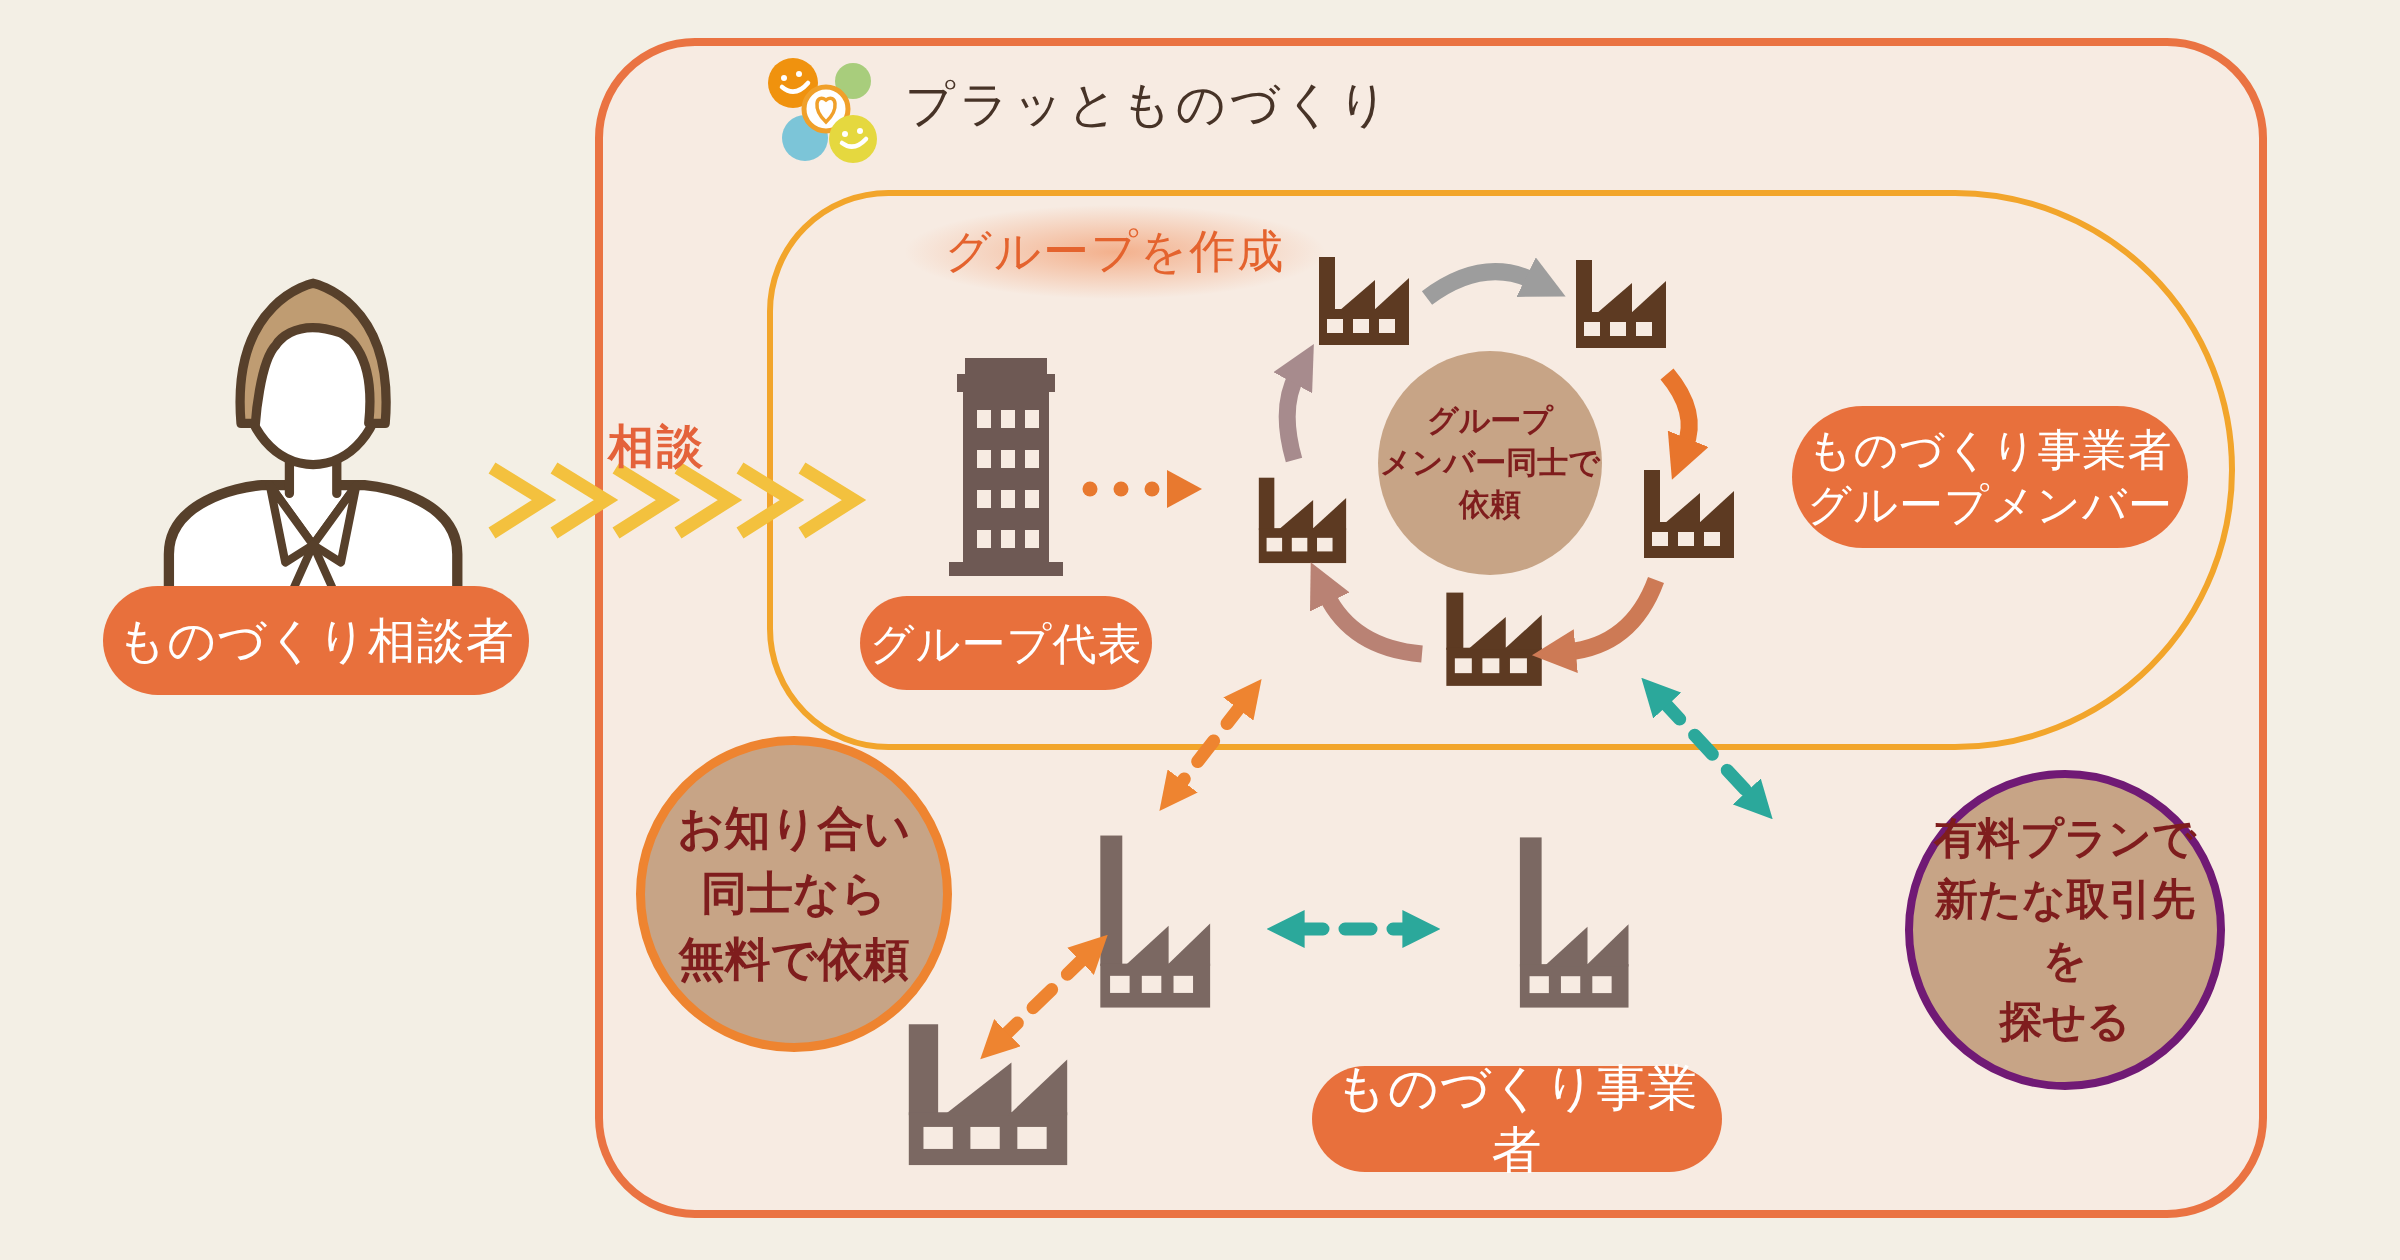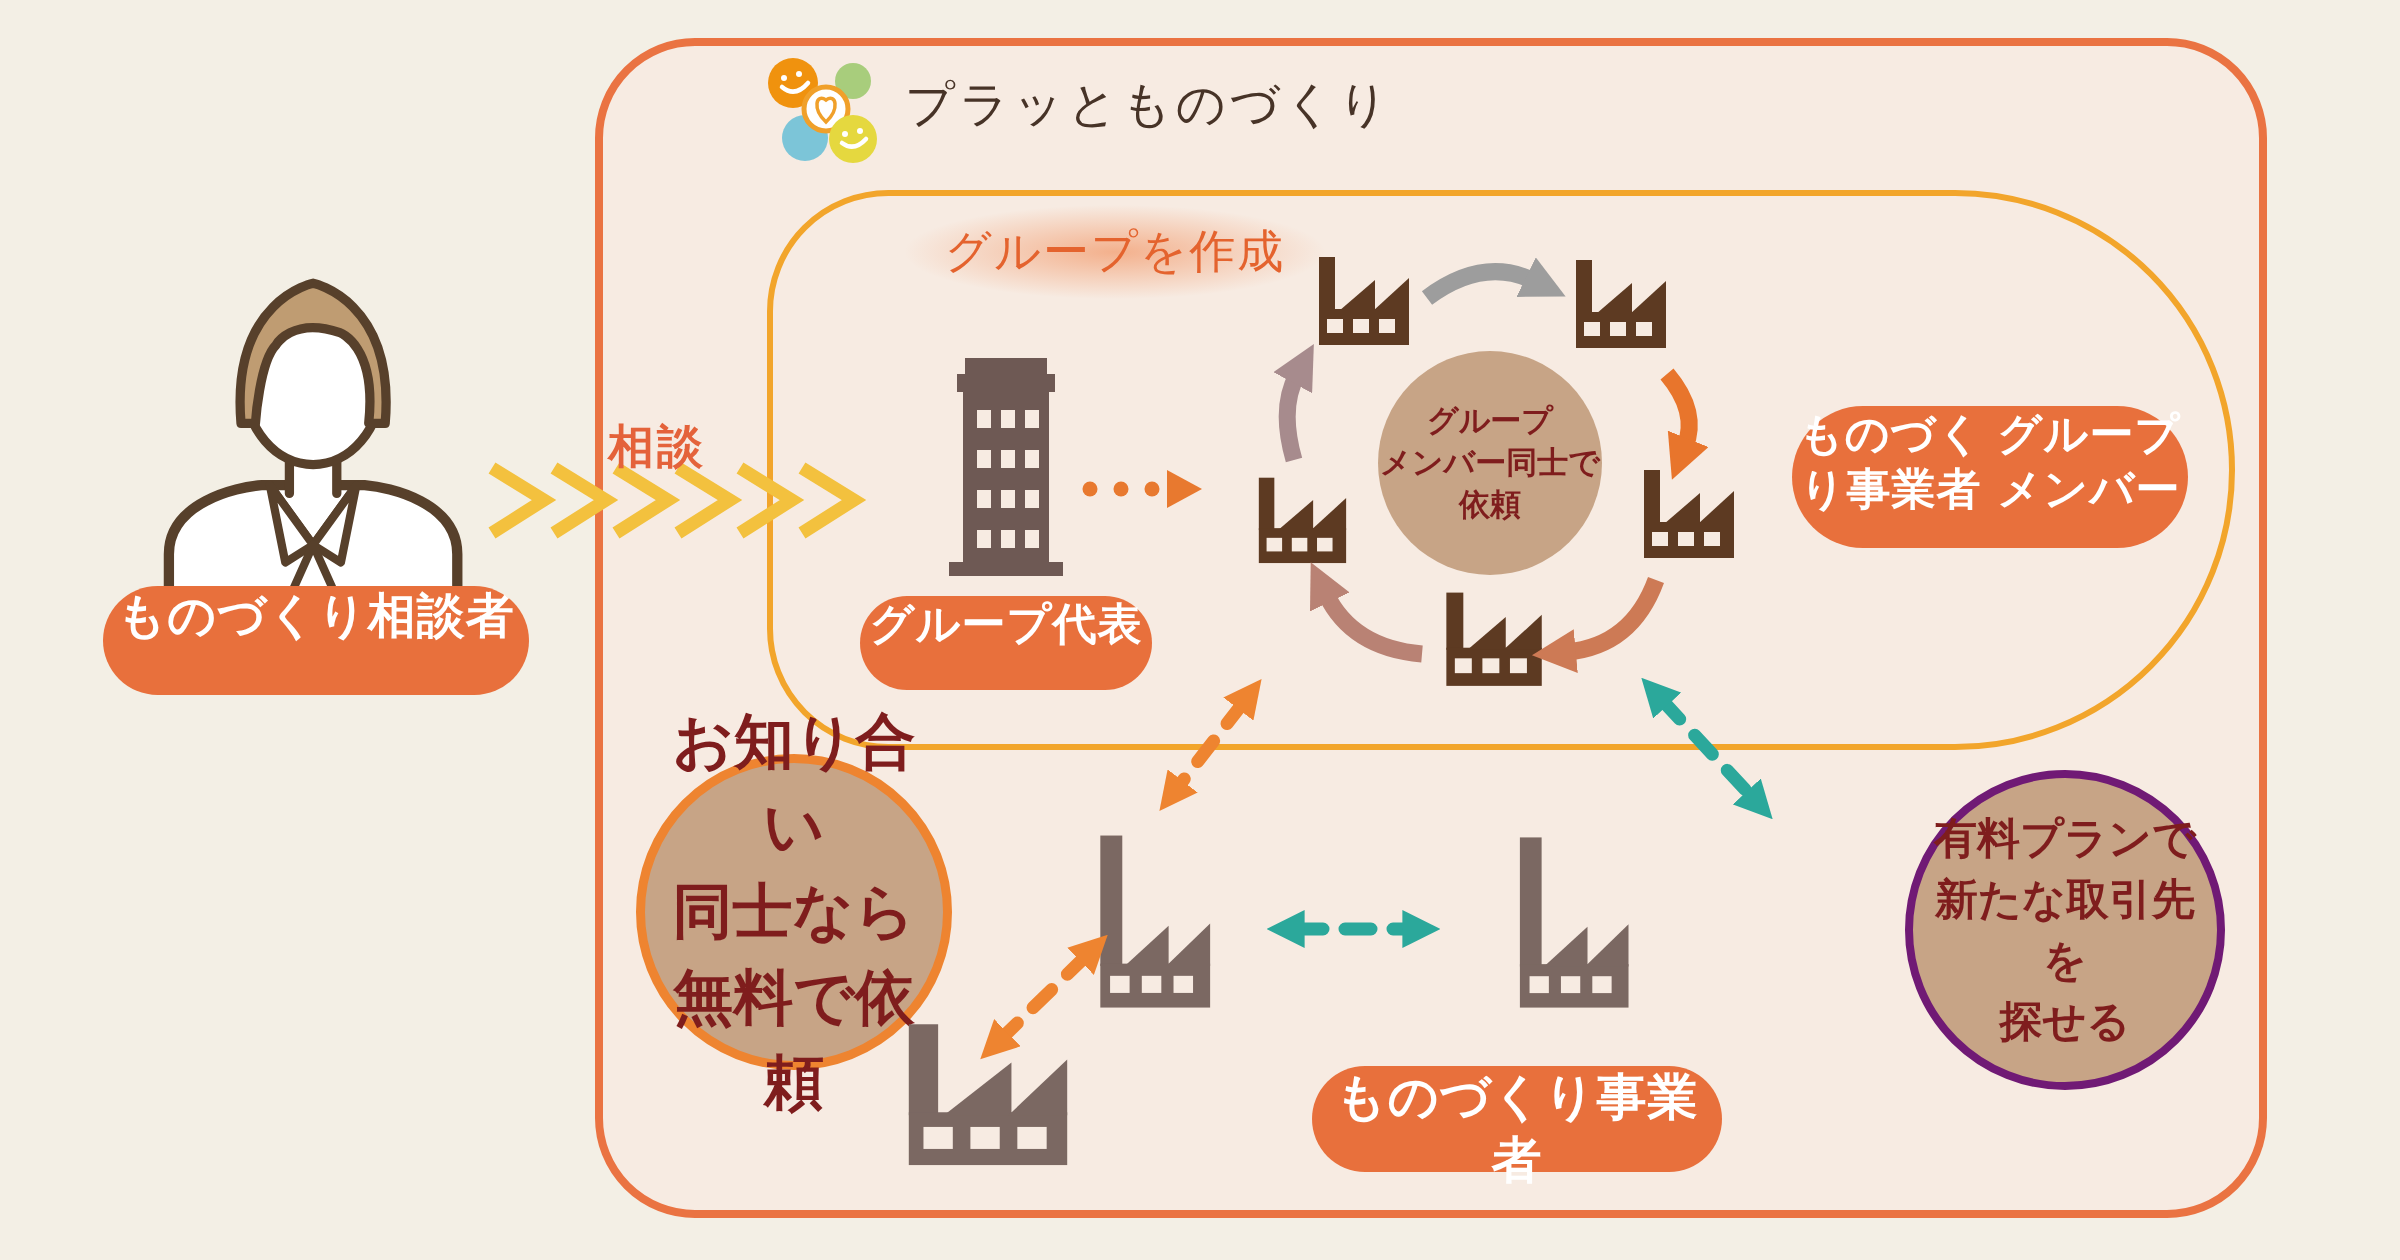--- a/index.html
+++ b/index.html
@@ -25,35 +25,35 @@
   }
   #logo{left:756px;top:46px;z-index:6;}
   #create-group-glow{
     left:845px;top:194px;width:540px;height:116px;z-index:4;
     display:flex;align-items:center;justify-content:center;
     background:radial-gradient(50% 52% at 50% 50%, rgba(240,128,70,.55), rgba(240,128,70,0) 78%);
     font-size:46px;font-weight:normal;color:#e4632e;letter-spacing:2px;
   }
   #consult-label{left:608px;top:416px;font-size:46px;font-weight:bold;color:#e4623a;z-index:6;letter-spacing:3px;}
   .pill{
-    position:absolute;background:#e8703c;color:#fff;font-weight:bold;
-    display:flex;flex-direction:row;align-items:flex-start;justify-content:center;
+    position:absolute;background:#e8703c;color:#fff;font-weight:normal;
+    display:flex;flex-direction:column;align-items:center;justify-content:center;
     border-radius:999px;z-index:6;text-align:center;line-height:1.25;letter-spacing:1px;
   }
   #consulter-pill{left:103px;top:586px;width:426px;height:109px;font-size:48px;}
   #group-rep-pill{left:860px;top:596px;width:292px;height:94px;font-size:44px;}
   #member-pill{left:1792px;top:406px;width:396px;height:142px;font-size:44px;}
   #operators-pill{left:1312px;top:1066px;width:410px;height:106px;font-size:50px;}
   .tan-circle{
     position:absolute;border-radius:50%;background:#c7a486;color:#7f1d1d;
     display:flex;flex-direction:column;align-items:center;justify-content:center;
     font-weight:bold;text-align:center;z-index:4;box-sizing:border-box;
   }
   #center-circle{left:1378px;top:351px;width:224px;height:224px;font-size:31px;line-height:1.35;z-index:3;}
-  #free-circle{left:636px;top:754px;width:316px;height:316px;border:9px solid #ee8430;font-size:60px;line-height:1.42;}
+  #free-circle{left:636px;top:736px;width:316px;height:316px;border:9px solid #ee8430;font-size:46px;line-height:1.42;}
   #paid-circle{left:1905px;top:770px;width:320px;height:320px;border:8px solid #701a75;font-size:43px;line-height:1.42;}
   #overlay{left:0;top:0;z-index:5;}
 </style>
 </head>
 <body>
 
 <div class="abs" id="outer-box"></div>
 <div class="abs" id="inner-box"></div>
 
 <div class="abs" id="create-group-glow">

